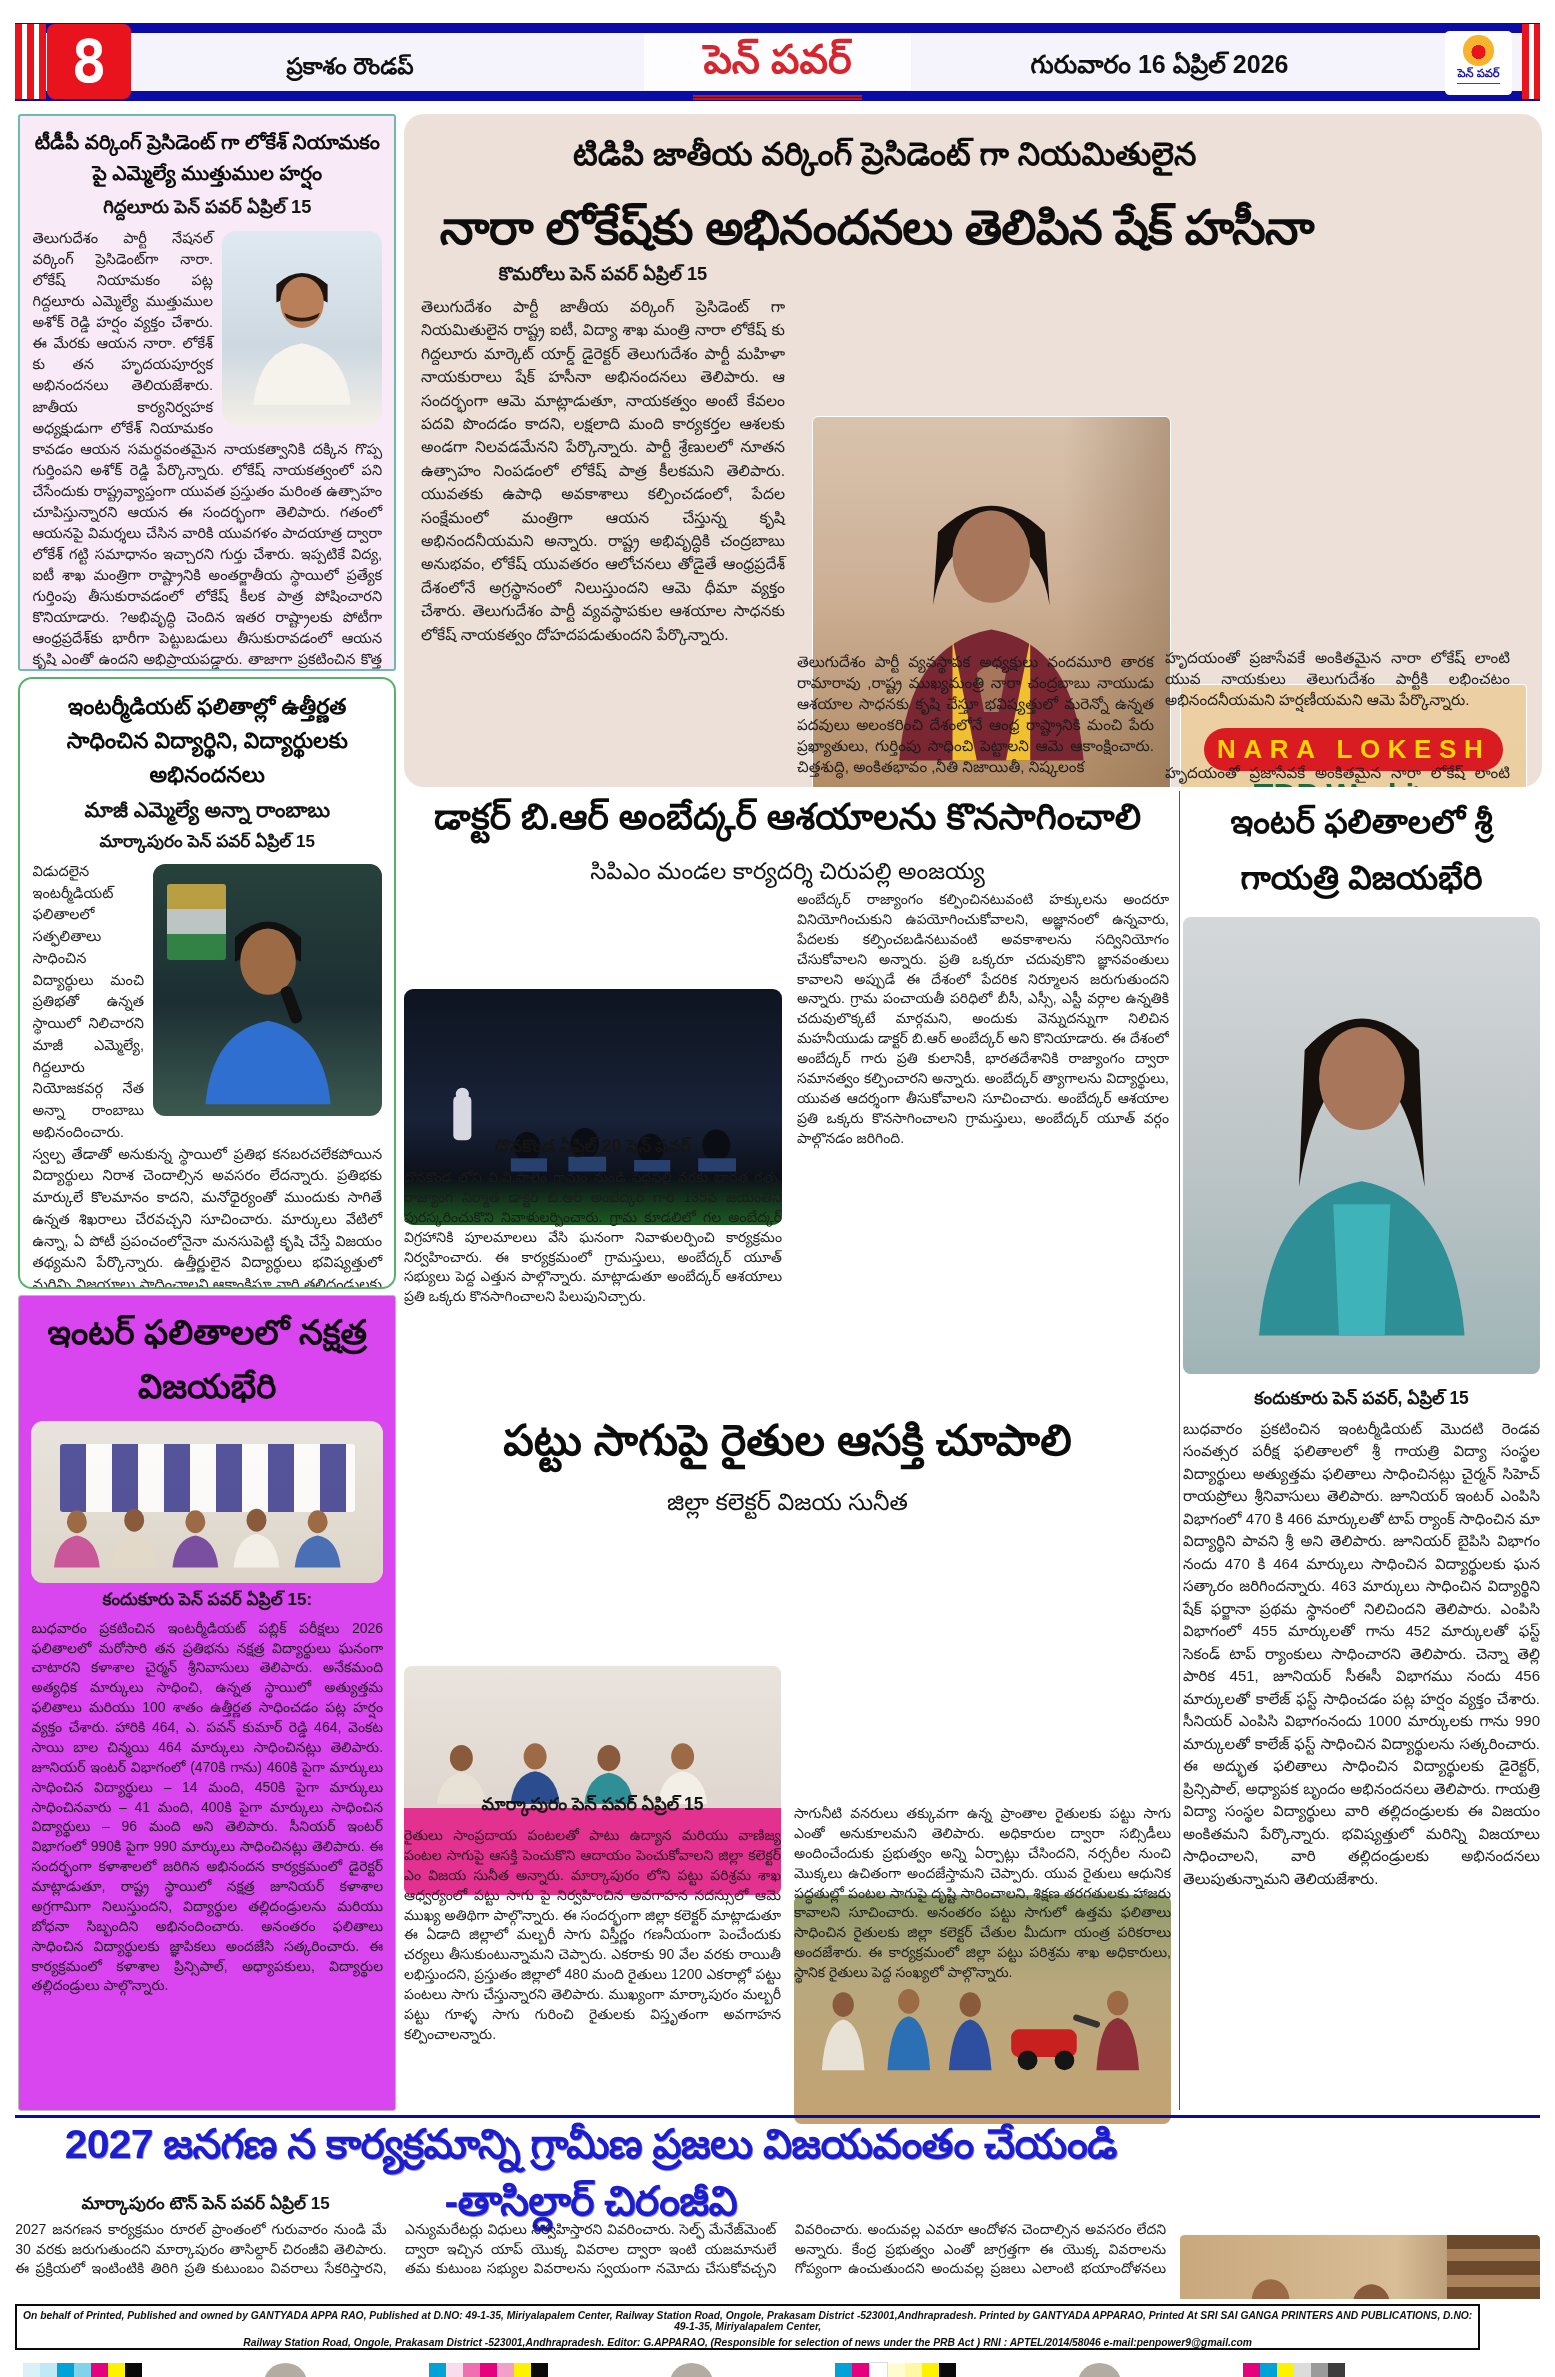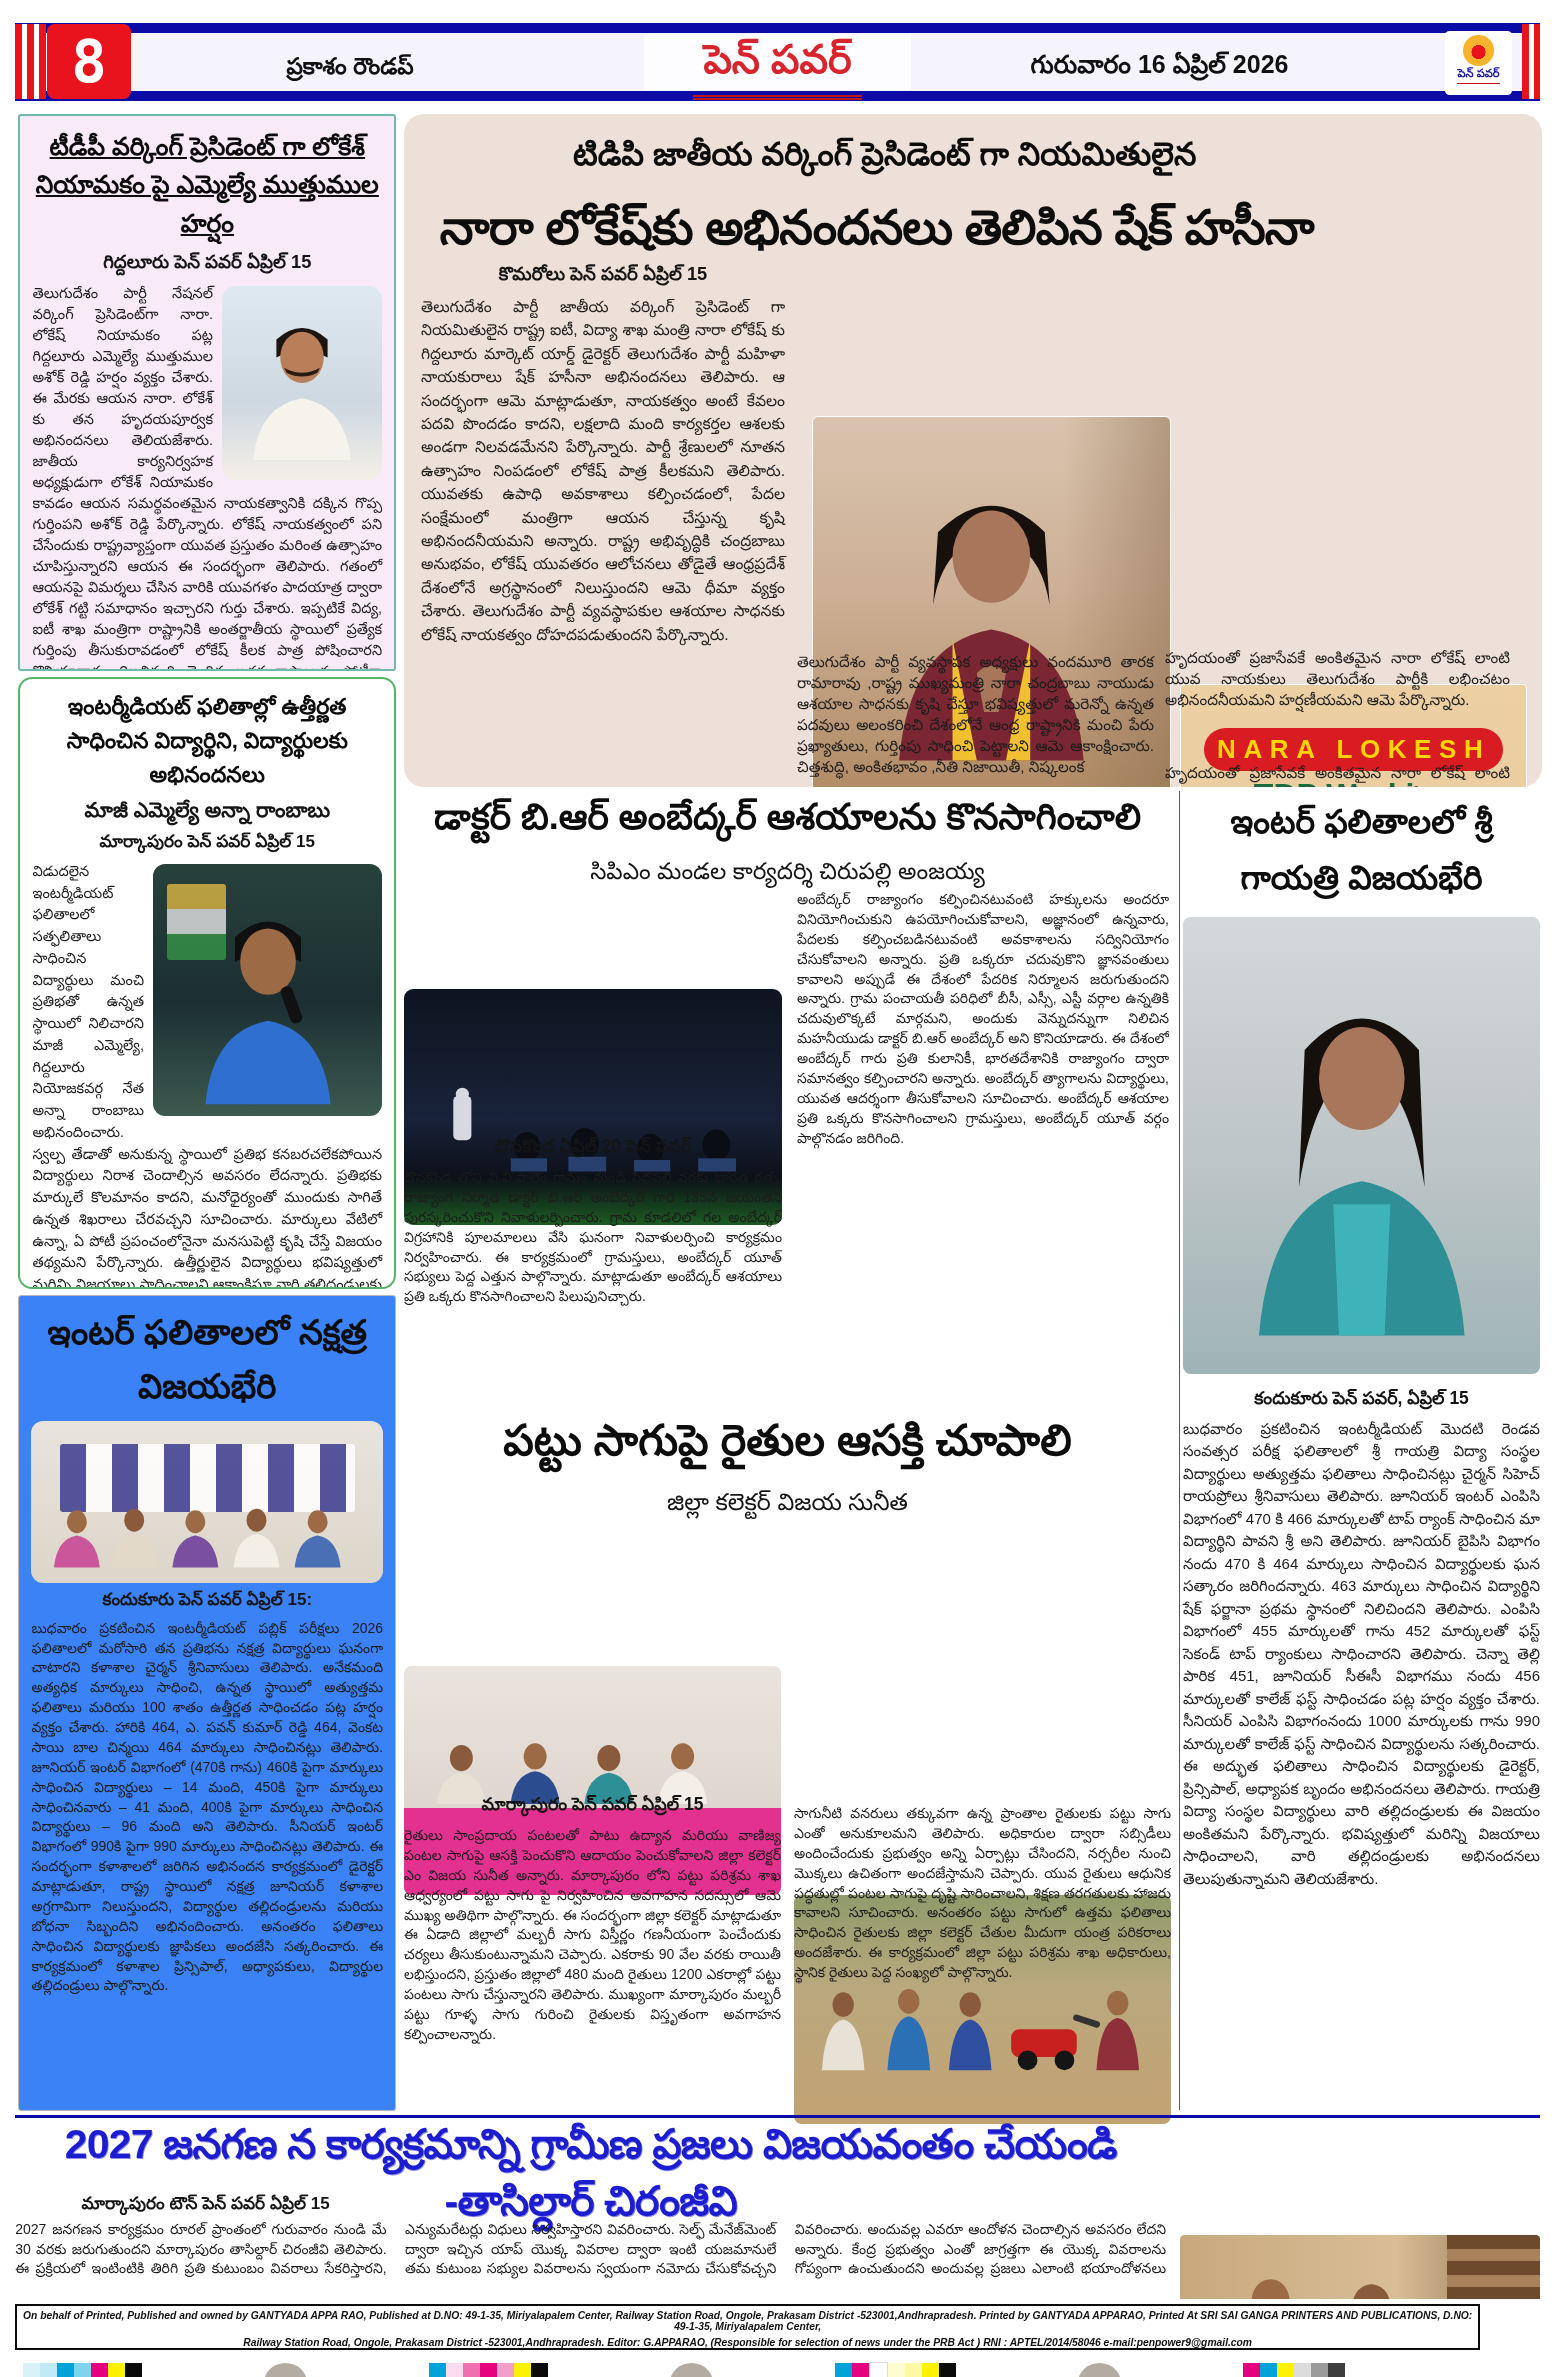--- a/index.html
+++ b/index.html
@@ -39,21 +39,21 @@
 </div>
 
 <div class="abs" style="left:984px;top:50px;width:351px;font-size:25px;font-weight:bold;text-align:center;">గురువారం 16 ఏప్రిల్ 2026</div>
 
 <div class="abs" style="left:1445px;top:30.5px;width:67px;height:64px;background:#ffffff;border-radius:4.6px;text-align:center;">
   <div style="width:30.5px;height:30.5px;margin:4.6px auto 0 auto;border-radius:50%;background:radial-gradient(circle at 50% 55%,#e8131d 0 30%,#f7b32b 31% 75%,#2e8b2e 76%);"></div>
   <div style="font-size:11.4px;font-weight:bold;color:#1a1aa6;border-bottom:1.5px solid #c01818;display:inline-block;">పెన్ పవర్</div>
 </div>
 
 <div class="abs box" style="left:18.3px;top:114px;width:378px;height:557px;background:#f8eaf6;border:2.3px solid #6fb9ae;border-radius:3px;padding:10.7px 12.2px;">
-  <div class="hl" style="font-size:25px;line-height:1.55;text-decoration:underline;">టీడీపీ వర్కింగ్ ప్రెసిడెంట్ గా లోకేశ్ నియామకం పై ఎమ్మెల్యే ముత్తుముల హర్షం</div>
+  <div class="hl" style="font-size:20px;line-height:1.55;">టీడీపీ వర్కింగ్ ప్రెసిడెంట్ గా లోకేశ్ నియామకం పై ఎమ్మెల్యే ముత్తుముల హర్షం</div>
   <div class="dl" style="font-size:18.3px;margin:7.6px 0 6.1px 0;">గిద్దలూరు పెన్ పవర్ ఏప్రిల్ 15</div>
   <div class="photo" style="float:right;width:160px;height:194px;margin:3px 0 6.1px 9.1px;background:linear-gradient(180deg,#dfe9f1 0%,#cdd8e1 60%,#f4efe7 100%);border-radius:13.7px;">
     <svg class="sil" viewBox="0 0 100 120" style="left:10%;width:80%;height:100%;">
       <path d="M30 26 Q50 8 70 26 L70 40 Q50 30 30 40 Z" fill="#1d1410"></path>
       <ellipse cx="50" cy="40" rx="17" ry="20" fill="#b97f58"></ellipse>
       <path d="M36 48 Q50 56 64 48 L62 52 Q50 58 38 52 Z" fill="#2b1a12"></path>
       <path d="M12 120 Q16 78 50 72 Q84 78 88 120 Z" fill="#f6f3ec"></path>
     </svg>
   </div>
   <div class="body-txt" style="font-size:14.5px;line-height:1.45;">తెలుగుదేశం పార్టీ నేషనల్ వర్కింగ్ ప్రెసిడెంట్‌గా నారా. లోకేష్ నియామకం పట్ల గిద్దలూరు ఎమ్మెల్యే ముత్తుముల అశోక్ రెడ్డి హర్షం వ్యక్తం చేశారు. ఈ మేరకు ఆయన నారా. లోకేశ్ కు తన హృదయపూర్వక అభినందనలు తెలియజేశారు. జాతీయ కార్యనిర్వహక అధ్యక్షుడుగా లోకేశ్ నియామకం కావడం ఆయన సమర్థవంతమైన నాయకత్వానికి దక్కిన గొప్ప గుర్తింపని అశోక్ రెడ్డి పేర్కొన్నారు. లోకేష్ నాయకత్వంలో పని చేసేందుకు రాష్ట్రవ్యాప్తంగా యువత ప్రస్తుతం మరింత ఉత్సాహం చూపిస్తున్నారని ఆయన ఈ సందర్భంగా తెలిపారు. గతంలో ఆయనపై విమర్శలు చేసిన వారికి యువగళం పాదయాత్ర ద్వారా లోకేశ్ గట్టి సమాధానం ఇచ్చారని గుర్తు చేశారు. ఇప్పటికే విద్య, ఐటీ శాఖ మంత్రిగా రాష్ట్రానికి అంతర్జాతీయ స్థాయిలో ప్రత్యేక గుర్తింపు తీసుకురావడంలో లోకేష్ కీలక పాత్ర పోషించారని కొనియాడారు. ?అభివృద్ధి చెందిన ఇతర రాష్ట్రాలకు పోటీగా ఆంధ్రప్రదేశ్‌కు భారీగా పెట్టుబడులు తీసుకురావడంలో ఆయన కృషి ఎంతో ఉందని అభిప్రాయపడ్డారు. తాజాగా ప్రకటించిన కొత్త కమిటీల ద్వారా పార్టీ క్షేత్రస్థాయిలో మరింత బలోపేతం అవుతుందని ఎమ్మెల్యే అశోక్ రెడ్డి ఆశాభావం వ్యక్తం చేశారు.</div>
@@ -68,21 +68,21 @@
       <path d="M31 24 Q50 6 69 24 L69 38 Q50 28 31 38 Z" fill="#101010"></path>
       <ellipse cx="50" cy="38" rx="16" ry="19" fill="#9c6a45"></ellipse>
       <path d="M14 120 Q18 78 50 72 Q82 78 86 120 Z" fill="#2f6fd0"></path>
       <rect x="60" y="52" width="7" height="22" rx="3" fill="#111" transform="rotate(-20 63 63)"></rect>
     </svg>
     <div class="abs" style="left:6%;top:8%;width:26%;height:30%;background:linear-gradient(180deg,#f7c843 33%,#ffffff 33% 66%,#3aa24a 66%);opacity:.7;border-radius:3px;"></div>
   </div>
   <div class="body-txt" style="font-size:14.5px;line-height:1.5;">విడుదలైన ఇంటర్మీడియట్ ఫలితాలలో సత్ఫలితాలు సాధించిన విద్యార్థులు మంచి ప్రతిభతో ఉన్నత స్థాయిలో నిలిచారని మాజీ ఎమ్మెల్యే, గిద్దలూరు నియోజకవర్గ నేత అన్నా రాంబాబు అభినందించారు. స్వల్ప తేడాతో అనుకున్న స్థాయిలో ప్రతిభ కనబరచలేకపోయిన విద్యార్థులు నిరాశ చెందాల్సిన అవసరం లేదన్నారు. ప్రతిభకు మార్కులే కొలమానం కాదని, మనోధైర్యంతో ముందుకు సాగితే ఉన్నత శిఖరాలు చేరవచ్చని సూచించారు. మార్కులు వేటిలో ఉన్నా, ఏ పోటీ ప్రపంచంలోనైనా మనసుపెట్టి కృషి చేస్తే విజయం తథ్యమని పేర్కొన్నారు. ఉత్తీర్ణులైన విద్యార్థులు భవిష్యత్తులో మరిన్ని విజయాలు సాధించాలని ఆకాంక్షిస్తూ వారి తల్లిదండ్రులకు అభినందనలు తెలిపారు. విద్యార్థులందరూ ఉన్నత లక్ష్యాలతో ముందుకు సాగాలని ఆయన ఈ సందర్భంగా పిలుపునిచ్చారు.</div>
 </div>
 
-<div class="abs box" style="left:18.3px;top:1295px;width:378px;height:816px;background:#3b82f6;border:1.5px solid #b9b9b9;border-radius:3px;padding:9.1px 12.2px;">
+<div class="abs box" style="left:18.3px;top:1295px;width:378px;height:816px;background:#d946ef;border:1.5px solid #b9b9b9;border-radius:3px;padding:9.1px 12.2px;">
   <div class="hl" style="font-size:34px;line-height:1.6;">ఇంటర్ ఫలితాలలో నక్షత్ర విజయభేరి</div>
   <div class="photo" style="width:100%;height:162px;margin:7.6px 0 6.1px 0;background:linear-gradient(180deg,#e8e4dd 0%,#ddd5c9 100%);border-radius:12.2px;">
     <div class="abs" style="left:8%;top:14%;width:84%;height:42%;background:repeating-linear-gradient(90deg,#3b3b8f 0 26px,#ffffff 26px 52px);opacity:.85;border-radius:3px;"></div>
     <svg class="sil" viewBox="0 0 460 90" style="left:0;width:100%;height:62%;">
       <g>
         <ellipse cx="60" cy="30" rx="13" ry="15" fill="#9c6a45"></ellipse>
           <path d="M30 90 Q34 52 60 48 Q86 52 90 90Z" fill="#c9579a"></path>
         <ellipse cx="135" cy="28" rx="13" ry="15" fill="#8a5a3c"></ellipse>
           <path d="M105 90 Q109 50 135 46 Q161 50 165 90Z" fill="#e3d9c8"></path>
         <ellipse cx="215" cy="30" rx="13" ry="15" fill="#9c6a45"></ellipse>

